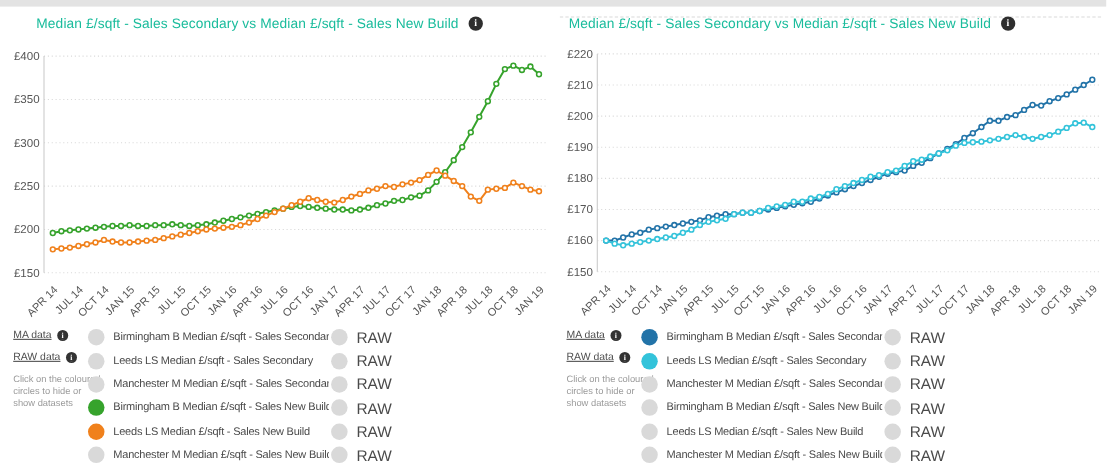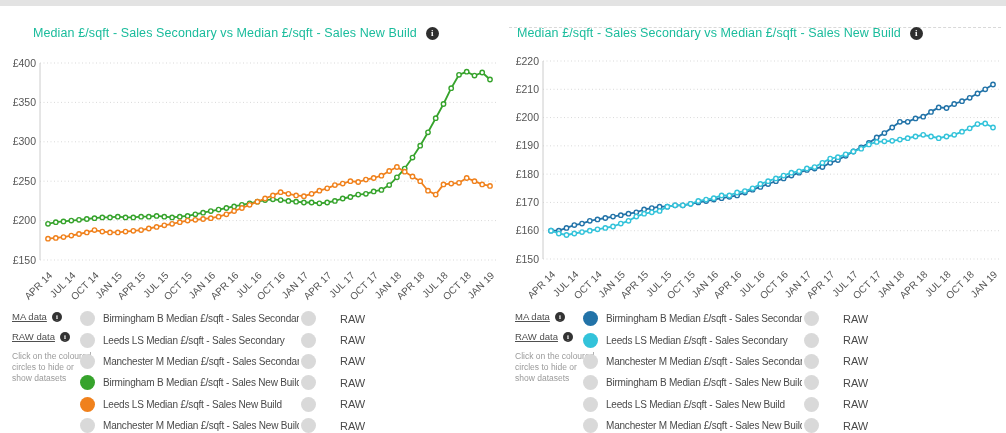--- a/index.html
+++ b/index.html
@@ -1,19 +1,19 @@
 <!DOCTYPE html>
 <html><head>
 <meta charset="utf-8">
 <style>
   html,body{margin:0;padding:0;background:#fff;}
   .page{position:relative;width:1006px;height:433px;background:#ffffff;overflow:hidden;
         font-family:"Liberation Sans",sans-serif;}
   .top-strip{position:absolute;left:0;top:0;width:100%;height:6px;background:#e3e3e3;}
-  .panel{position:absolute;top:12px;width:503px;height:362px;}
+  .panel{position:absolute;top:0;width:503px;height:362px;}
   .panel--left{left:0;}
   .panel--right{left:503px;}
   .panel-top-dots{position:absolute;top:15px;left:6px;right:5px;height:0;
         border-top:1px dashed #d9d9d9;}
   .title-row{position:absolute;top:14px;left:33px;white-space:nowrap;display:flex;align-items:center;}
   .panel--right .title-row{left:14px;}
   .chart-title{font-size:12.5px;font-weight:500;color:#1abc9c;letter-spacing:.1px;}
   .info-icon{display:inline-block;width:13px;height:13px;margin-left:9px;border-radius:50%;
         background:#2e2e2e;color:#fff;font-size:9px;font-weight:bold;line-height:13px;
         text-align:center;font-family:"Liberation Serif",serif;flex:0 0 auto;}
@@ -24,21 +24,21 @@
   .mini-info{display:inline-block;width:10px;height:10px;margin-left:5px;border-radius:50%;
         background:#333;color:#fff;font-size:7px;font-weight:bold;line-height:10px;
         text-align:center;font-family:"Liberation Serif",serif;}
   .meta-help{margin-top:5px;font-size:8.5px;line-height:1.32;color:#9a9a9a;width:80px;}
   .legend-rows{position:absolute;left:80px;top:296px;}
   .leg-row{display:flex;align-items:center;height:21.4px;}
   .dot{width:15px;height:15px;border-radius:50%;flex:0 0 auto;}
   .leg-label{margin-left:8px;width:196px;font-size:10px;letter-spacing:-.2px;color:#4a4a4a;
         white-space:nowrap;overflow:hidden;}
   .raw-dot{width:15px;height:15px;border-radius:50%;background:#d9d9d9;margin-left:2px;flex:0 0 auto;}
-  .raw-tag{margin-left:24px;font-size:11px;color:#4a4a4a;}
+  .raw-tag{margin-left:8px;font-size:14px;color:#4a4a4a;}
 </style>
 </head>
 <body>
 
 <div class="page">
   <div class="top-strip"></div>
 
   <div class="panel panel--left">
     <div class="title-row">
       <span class="chart-title">Median £/sqft - Sales Secondary vs Median £/sqft - Sales New Build</span>

